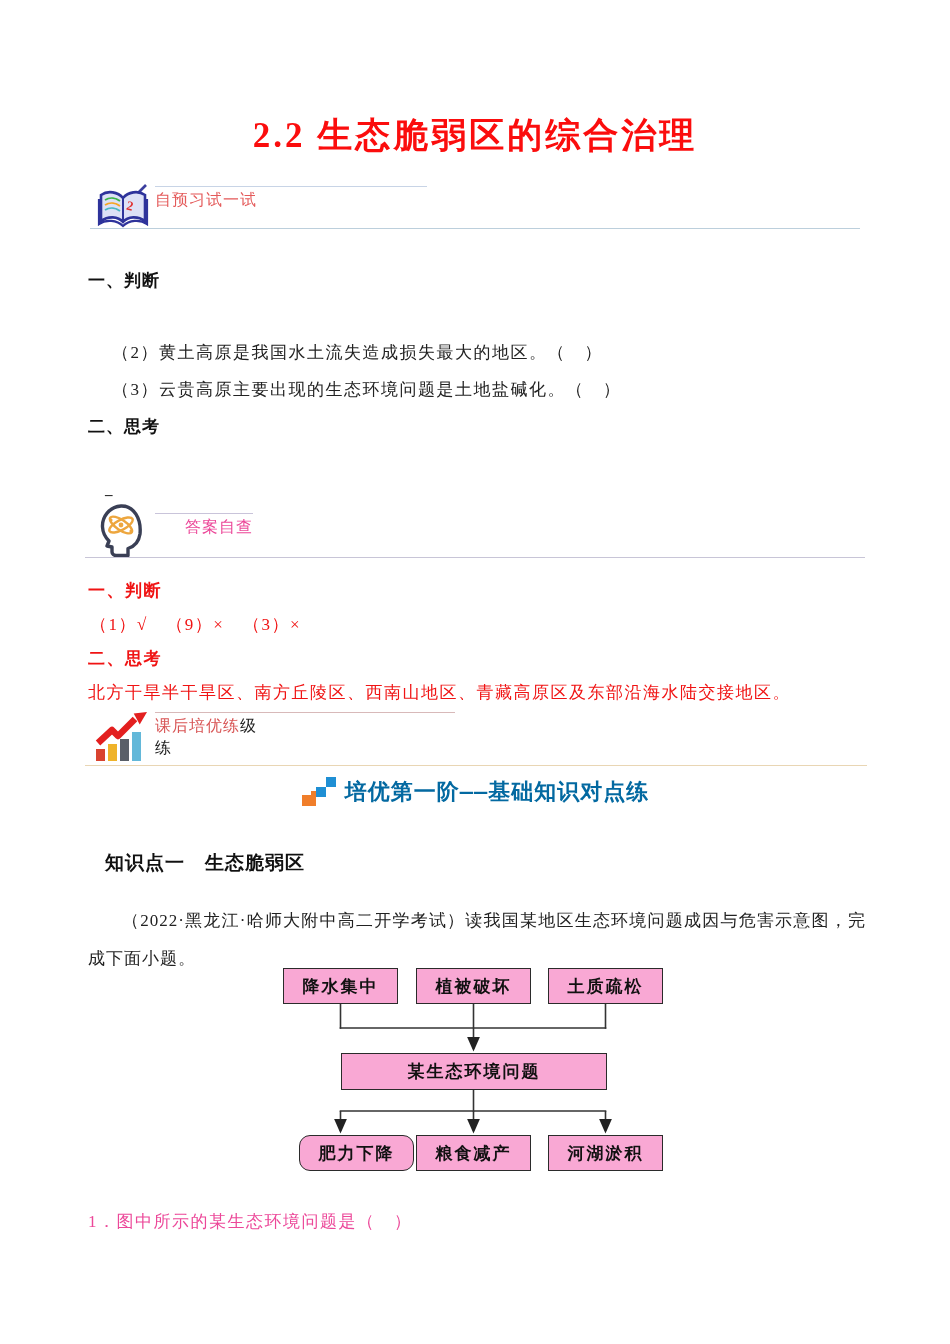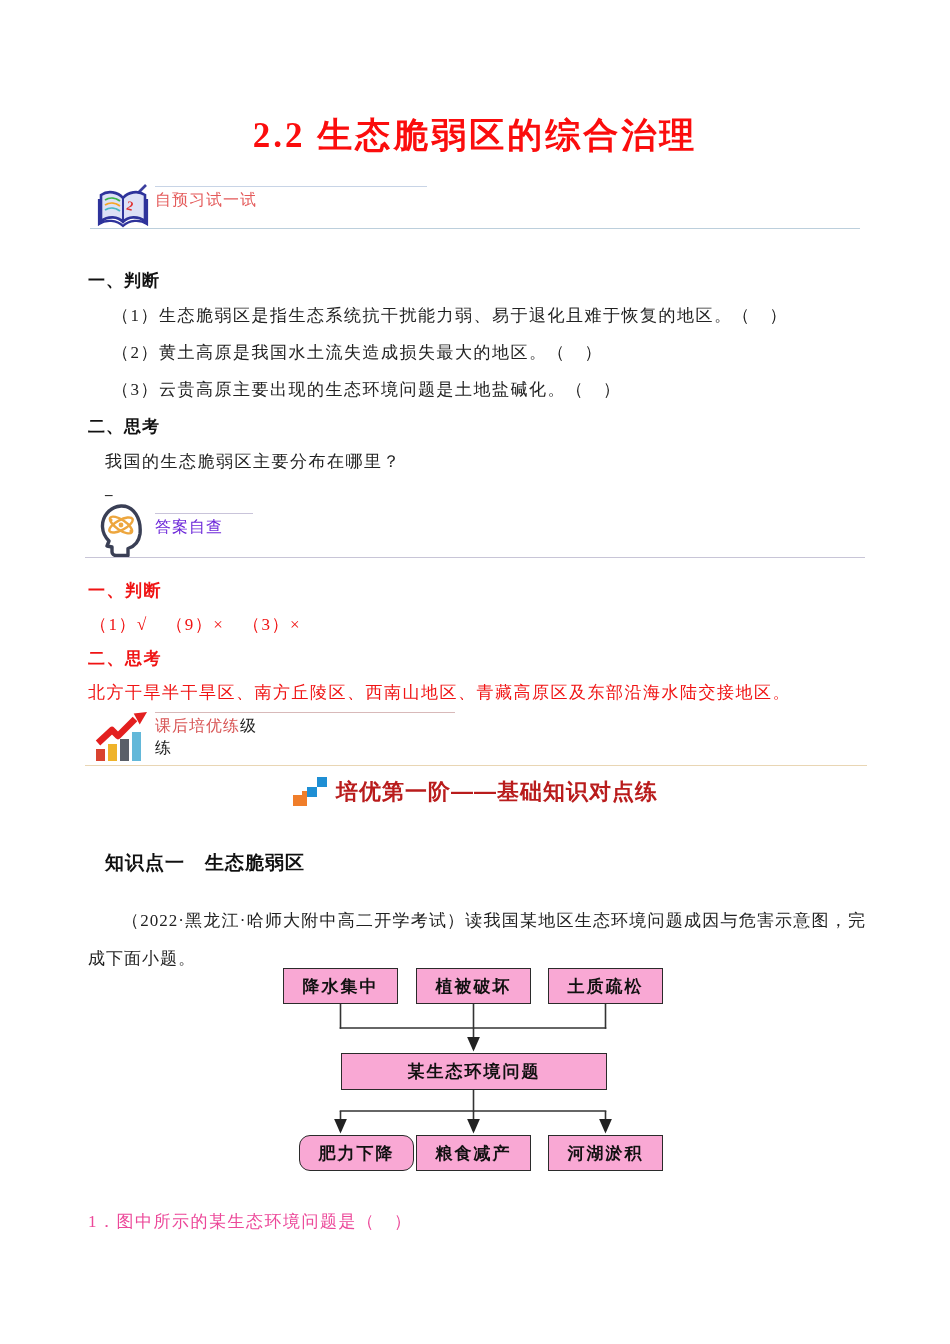--- a/index.html
+++ b/index.html
@@ -22,21 +22,21 @@
   }
 
   
   .banner-icon { display:block; }
   .banner-label {
     font-size:16px; letter-spacing:1px;
     border-top:1px solid #c9c4da;
     padding-top:3px;
   }
   .preview-label { color:#e45a5a; border-top-color:#c8d4e6; }
-  .selfcheck-label { color:#6d28d9; }
+  .selfcheck-label { color:#ec4899;text-align:right; }
   .afterclass-red { color:#d85555; }
   .afterclass-black { color:#222; }
 
   .divider { height:1px; }
   .divider-blue   { background:#bccfdc; }
   .divider-purple { background:#c8c5d7; }
   .divider-tan    { background:#e9d6b4; }
 
   .h-black {
     font-family:"Liberation Sans", sans-serif;
@@ -48,23 +48,23 @@
   }
   .red { color:#f01313; }
   .red-h { font-weight:bold; font-size:17px; letter-spacing:1.5px; }
   .red-t { font-size:17px; letter-spacing:1.5px; }
 
   .stage-row {
     top:776px; left:0; width:100%;
     display:flex; justify-content:center; align-items:center; gap:7px;
   }
   .stage-heading {
-    font-size:22px; font-weight:bold; color:#b91c1c;
+    font-size:22px; font-weight:bold; color:#0369a1;
     letter-spacing:1px;
-    font-family:Liberation Sans, sans-serif;
+    font-family:Liberation Mono, monospace;
   }
 
   .kp-heading {
     font-family:"Liberation Sans", sans-serif;
     font-weight:bold; font-size:19px; color:#111; letter-spacing:1px;
   }
 
   .intro-para {
     top:902px; left:88px; width:778px;
     font-size:17px; line-height:38px; letter-spacing:1px;
@@ -105,26 +105,24 @@
       <path d="M9,17 C14,14 20,15 24,18" stroke="#3cb54a" stroke-width="1.8" fill="none"></path>
       <path d="M9,22 C14,19 20,20 24,23" stroke="#f5a623" stroke-width="1.8" fill="none"></path>
       <path d="M9,27 C14,24 20,25 24,28" stroke="#49b8c4" stroke-width="1.8" fill="none"></path>
       <text x="31" y="27" font-size="13" fill="#e03030" font-weight="bold" transform="rotate(14 33 22)">2</text>
     </svg>
   </div>
   <div class="abs banner-label preview-label" style="top:186px; left:155px; width:272px;">自预习试一试</div>
   <div class="abs divider divider-blue" style="top:228px; left:90px; width:770px;"></div>
 
   <div class="abs h-black" style="top:269px; left:88px;">一、判断</div>
-  <div class="abs q-text" style="top:304px; left:112px;">（1）生态脆弱区是指生态系统抗干扰能力弱、易于退化且难于恢复的地区。（　）</div>
   <div class="abs q-text" style="top:341px; left:112px;">（2）黄土高原是我国水土流失造成损失最大的地区。（　）</div>
   <div class="abs q-text" style="top:378px; left:112px;">（3）云贵高原主要出现的生态环境问题是土地盐碱化。（　）</div>
 
   <div class="abs h-black" style="top:415px; left:88px;">二、思考</div>
-  <div class="abs q-text" style="top:450px; left:105px;">我国的生态脆弱区主要分布在哪里？</div>
   <div class="abs think-dash">–</div>
 
   <div class="abs" style="top:504px; left:99px;">
     <svg class="banner-icon" width="48" height="53" viewBox="0 0 48 53">
       <path d="M22,2 C10,3 3,13 3.5,23 C3.8,29 6.5,33.5 10,37 L8,42 L13,43 L13,48 C13,50 15,51.5 17,51.5 L29,51.5 L29,44.5 C35.5,42.5 40,37 41,30 C42.5,15 35,1.5 22,2 Z" fill="#ffffff" stroke="#3a3f55" stroke-width="3.4" stroke-linejoin="round"></path>
       <g stroke="#eda63e" stroke-width="2.4" fill="none">
         <ellipse cx="22" cy="21" rx="13" ry="5" transform="rotate(-28 22 21)"></ellipse>
         <ellipse cx="22" cy="21" rx="13" ry="5" transform="rotate(34 22 21)"></ellipse>
       </g>
       <circle cx="22" cy="21" r="2.4" fill="#eda63e"></circle>

